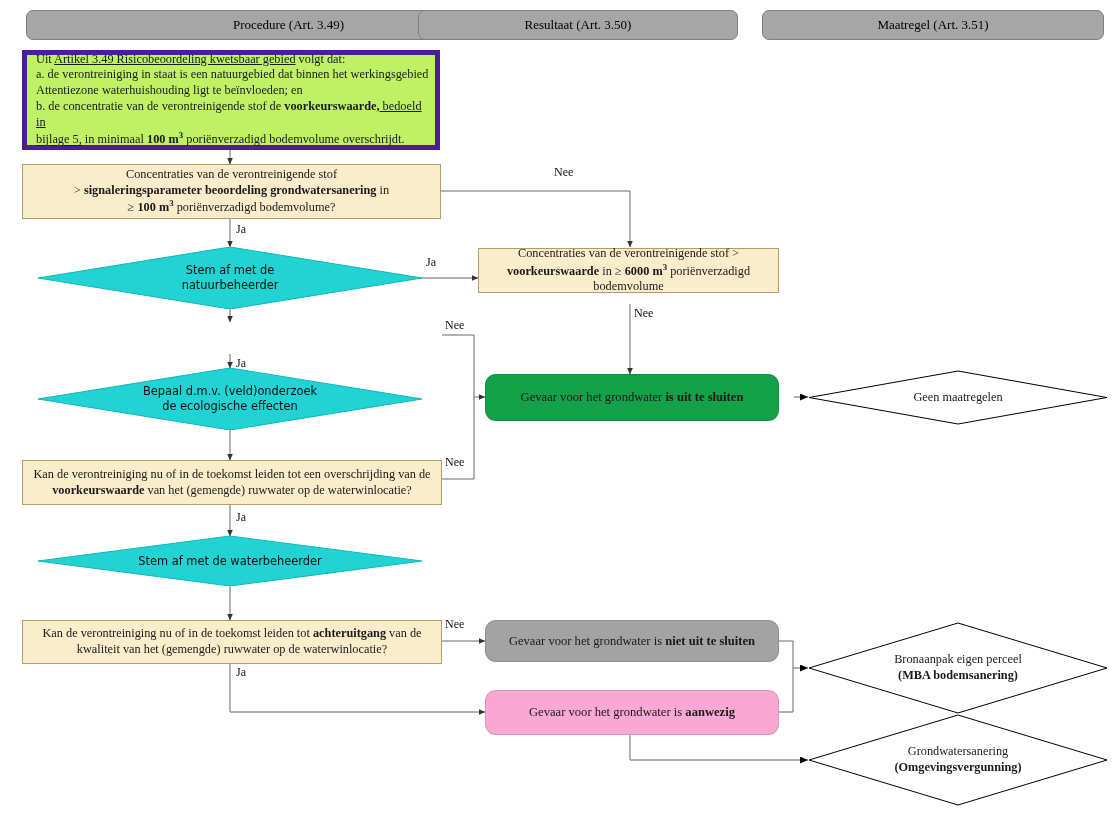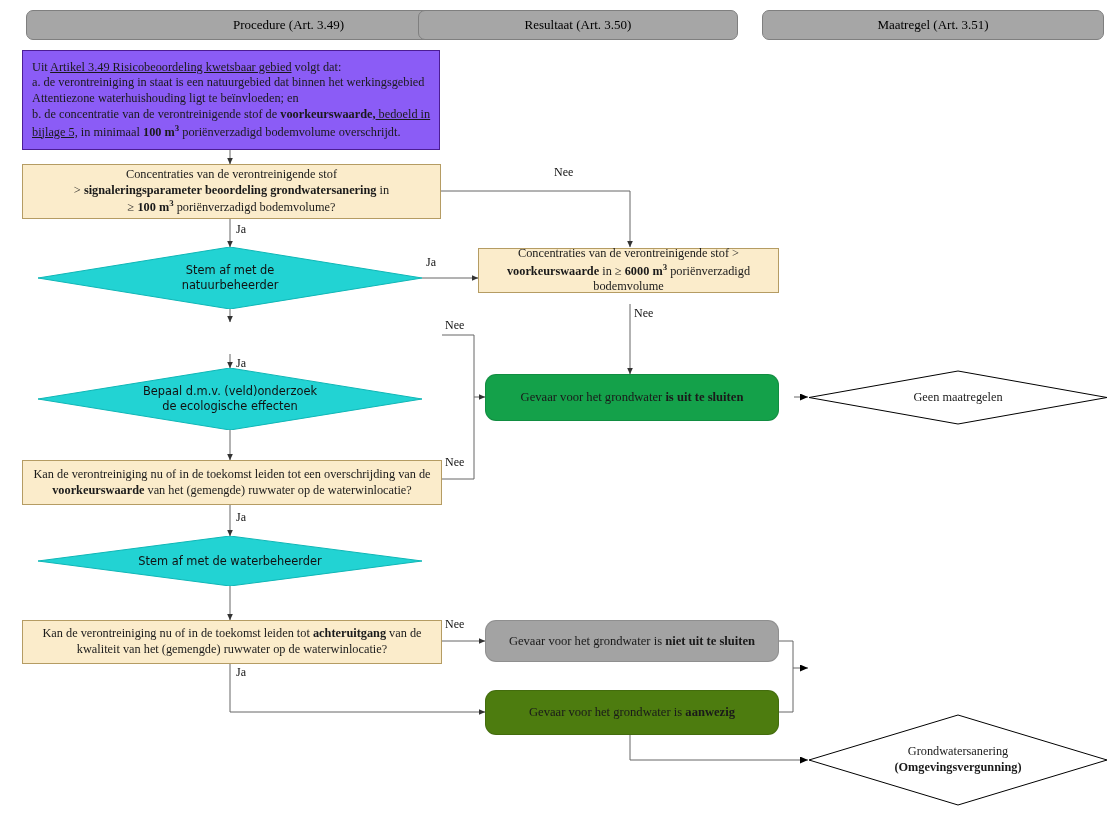--- a/index.html
+++ b/index.html
@@ -22,32 +22,32 @@
   .node{
     position:absolute;box-sizing:border-box;
     display:flex;align-items:center;justify-content:center;
     text-align:center;line-height:1.28;
   }
   .box{
     border:1px solid #9a9a7a;
     font-size:12.3px;
     padding:3px 6px;
   }
-  .box-green{ background:#8b5cf6; border:1px solid #4c1d95; }
+  .box-green{ background:#bef264; border:5px solid #4c1d95; }
   .box-cream{ background:#fbeccb; border:1px solid #b59c63; }
 
   .pill{
     border-radius:11px;
     font-size:12.6px;
     padding:3px 8px;
     border:1px solid rgba(0,0,0,.12);
   }
   .pill-green{ background:#14a14a; }
   .pill-yellow{ background:#a3a3a3; }
-  .pill-red{ background:#4d7c0f; }
+  .pill-red{ background:#f9a8d4; }
 
   
   .diamond{position:absolute;}
   .diamond svg{position:absolute;left:0;top:0;}
   .diamond .dlabel{
     position:absolute;left:0;top:0;width:100%;height:100%;
     display:flex;align-items:center;justify-content:center;
     text-align:center;font-size:12.3px;line-height:1.3;
     pointer-events:none;
   }
@@ -218,20 +218,31 @@
 
   <div class="diamond" style="left:800px;top:370px;width:300px;height:55px;">
     <svg width="300" height="55">
       <polygon points="150,1 299,27.5 150,54 1,27.5" fill="#ffffff" stroke="#000" stroke-width="1"></polygon>
     </svg>
     <div class="dlabel">
       <div>Geen maatregelen</div>
     </div>
   </div>
 
+  <div class="diamond" style="left:800px;top:622px;width:300px;height:92px;">
+    <svg width="300" height="92">
+      <polygon points="150,1 299,46 150,91 1,46" fill="#ffffff" stroke="#000" stroke-width="1"></polygon>
+    </svg>
+    <div class="dlabel">
+      <div>
+        <div>Bronaanpak eigen perceel</div>
+        <div><b>(MBA bodemsanering)</b></div>
+      </div>
+    </div>
+  </div>
 
   <div class="diamond" style="left:800px;top:714px;width:300px;height:92px;">
     <svg width="300" height="92">
       <polygon points="150,1 299,46 150,91 1,46" fill="#ffffff" stroke="#000" stroke-width="1"></polygon>
     </svg>
     <div class="dlabel">
       <div>
         <div>Grondwatersanering</div>
         <div><b>(Omgevingsvergunning)</b></div>
       </div>

